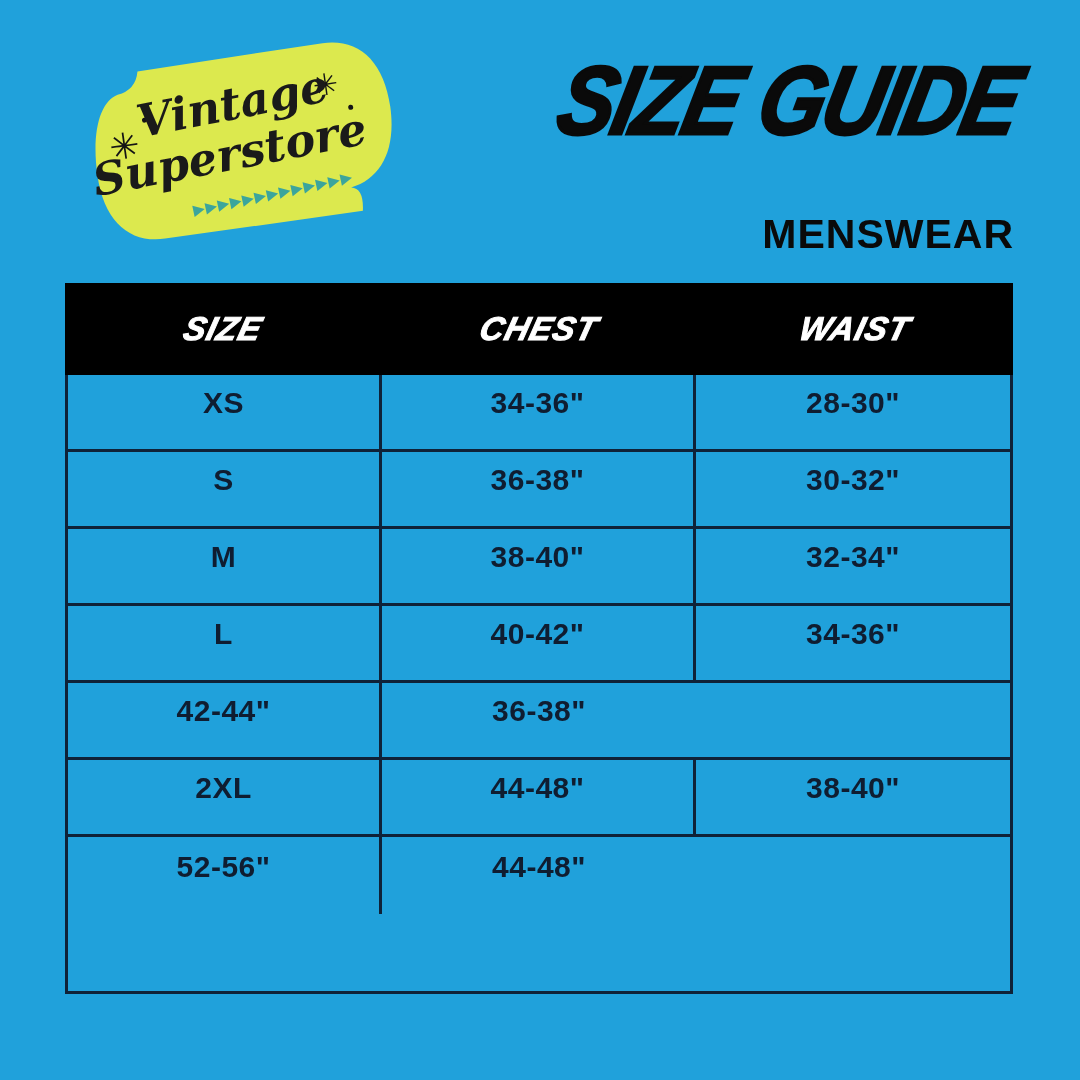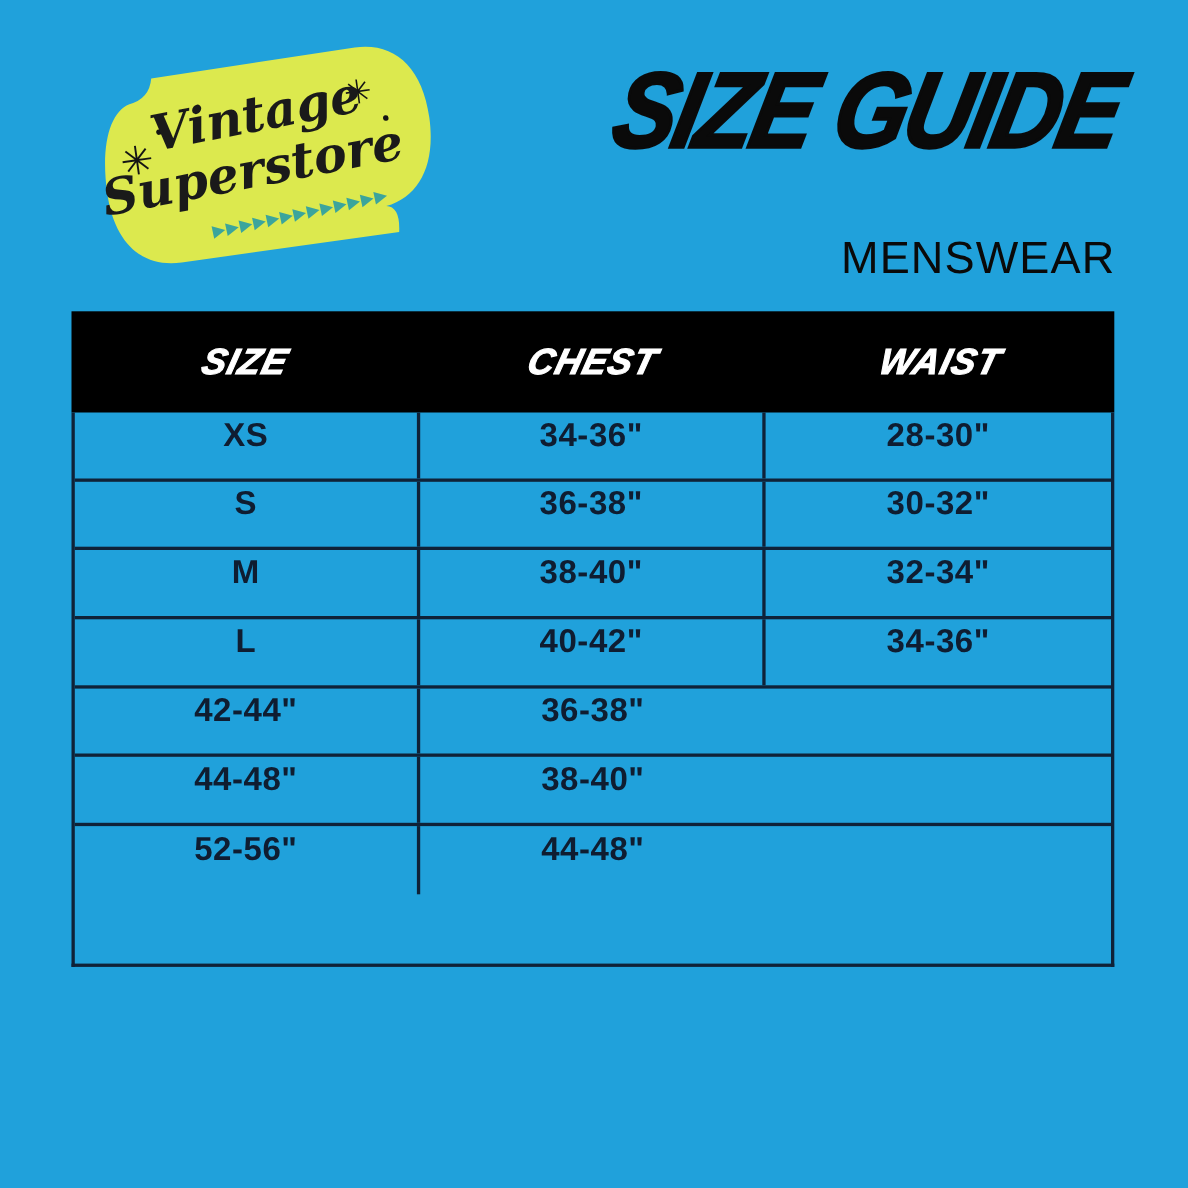--- a/index.html
+++ b/index.html
@@ -75,21 +75,21 @@
     transform: skewX(-12deg) scaleX(0.88);
     transform-origin: right center;
     -webkit-text-stroke: 3px #0a0a0a;
   }
   .subtitle {
     position: absolute;
     top: 214px;
     right: 66px;
     color: #0a0a0a;
     font-size: 41px;
-    font-weight: normal;
+    font-weight: bold;
     letter-spacing: 1px;
     line-height: 1;
   }
 
   
   .size-table {
     position: absolute;
     left: 65px;
     top: 283px;
     width: 948px;
@@ -107,21 +107,21 @@
     font-size: 33px;
     font-weight: bold;
     font-style: italic;
     letter-spacing: 1px;
     transform: skewX(-14deg);
     -webkit-text-stroke: 1px #ffffff;
   }
   .tbody {
     display: grid;
     grid-template-rows: repeat(8, 1fr);
-    height: 504px;
+    height: 619px;
     border: 3px solid #0F2238;
     border-top: none;
     box-sizing: border-box;
   }
   .trow {
     display: grid;
     grid-template-columns: 1fr 1fr 1fr;
     border-bottom: 3px solid #0F2238;
     box-sizing: border-box;
   }
@@ -224,20 +224,23 @@
       <div class="trow">
         <div class="td">
             <span>42-44"</span>
           </div>
         <div class="td">
             <span>36-38"</span>
           </div>
       </div>
       <div class="trow">
         <div class="td">
+            <span>2XL</span>
+          </div>
+        <div class="td">
             <span>44-48"</span>
           </div>
         <div class="td">
             <span>38-40"</span>
           </div>
       </div>
       <div class="trow">
         <div class="td">
             <span>52-56"</span>
           </div>

